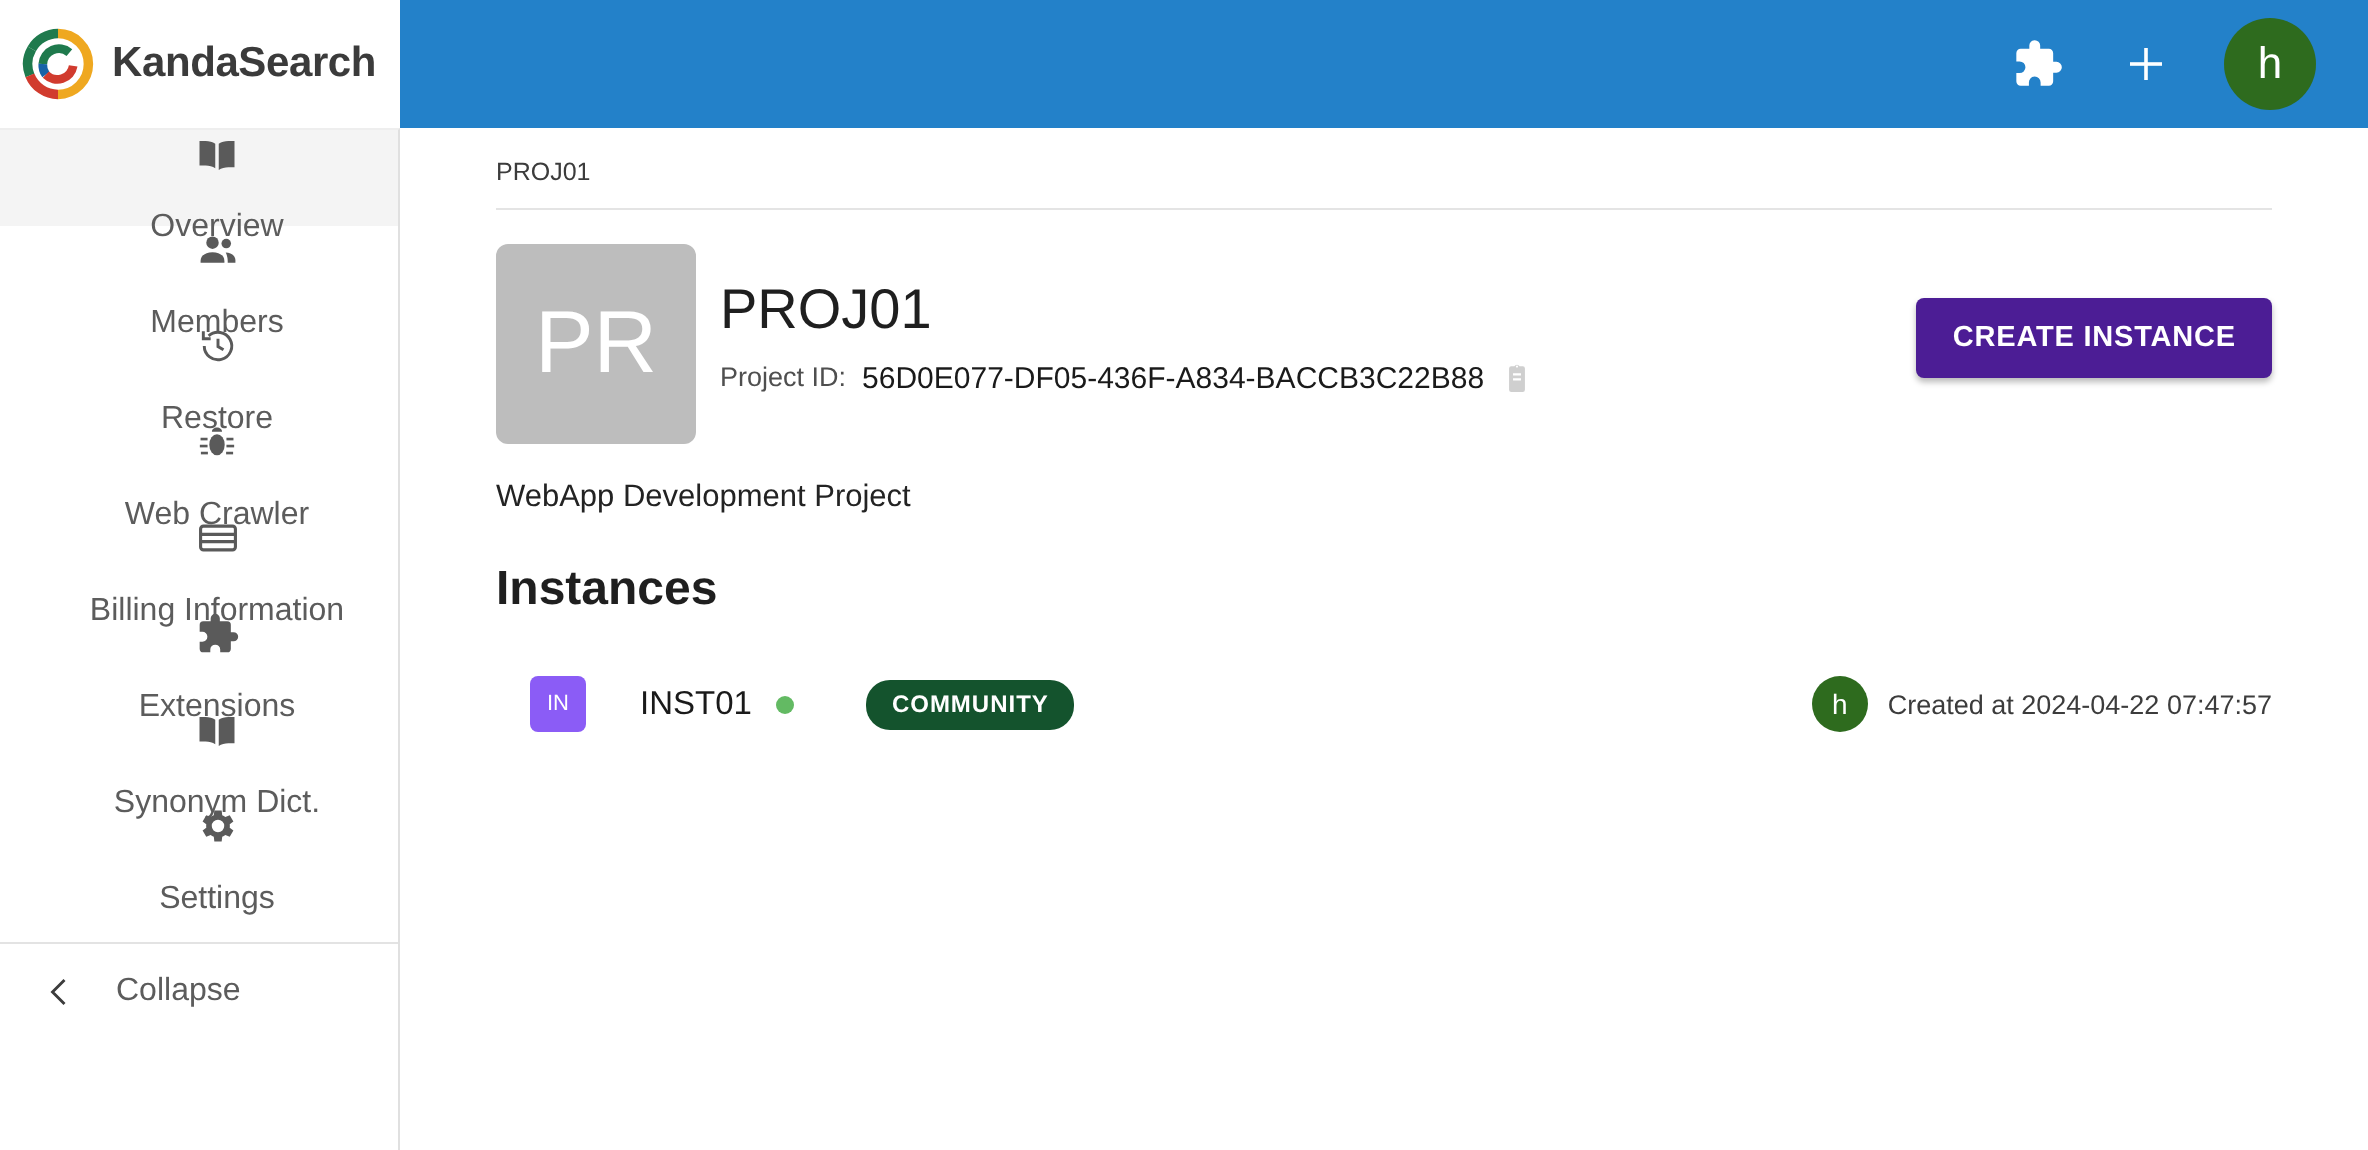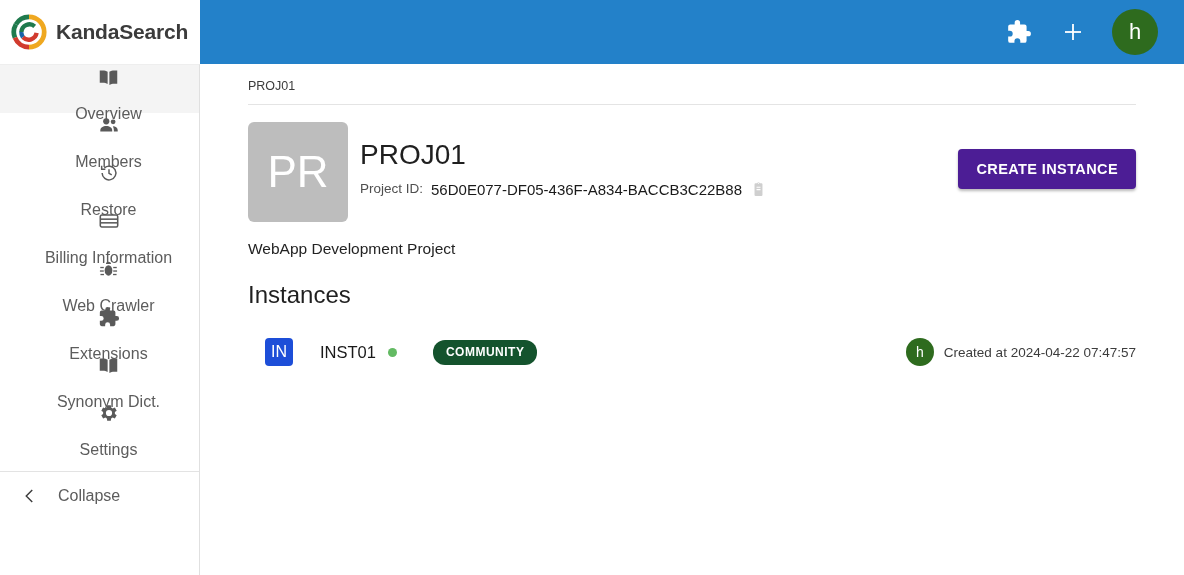--- a/index.html
+++ b/index.html
@@ -106,30 +106,30 @@
   .create-btn {
     background: #4c1d95; color: #ffffff; border: none;
     border-radius: 4px; padding: 12px 18px;
     font-size: 14.5px; font-weight: bold; letter-spacing: 0.4px;
     cursor: pointer; box-shadow: 0 2px 3px rgba(0,0,0,0.28);
     margin-top: 27px; white-space: nowrap;
     font-family: "Liberation Sans", sans-serif;
   }
 
   .project-desc { font-size: 15.5px; color: #232323; margin-top: 18px; }
-  .section-title { font-size: 24px; color: #1f1f1f; margin-top: 23px; font-weight: normal; }
+  .section-title { font-size: 24px; color: #1f1f1f; margin-top: 23px; font-weight: bold; }
 
   .instance-row {
     display: flex; align-items: center; margin-top: 29px;
   }
   .instance-tile {
     width: 28px; height: 28px; border-radius: 4px;
-    background: #1d4ed8; color: #ffffff;
-    display: flex; align-items: center; justify-content: center;
-    font-size: 16px; flex: 0 0 28px; margin-left: 17px;
+    background: #8b5cf6; color: #ffffff;
+    display: flex; align-items: center; justify-content: center;
+    font-size: 11px; flex: 0 0 28px; margin-left: 17px;
   }
   .instance-name {
     font-size: 16.5px; color: #1a1a1a; margin-left: 27px; cursor: pointer;
   }
   .status-dot {
     width: 9px; height: 9px; border-radius: 50%;
     background: #63ba63; margin-left: 12px;
   }
   .badge {
     background: #14532d; color: #ffffff;
@@ -217,43 +217,43 @@
           <path d="M4.5 12a7.5 7.5 0 1 0 2.4-5.5"></path>
           <path d="M4 4v4h4"></path>
           <path d="M12 8v4.3l3 1.8"></path>
         </svg>
       </span>
       <span class="nav-label">Restore</span>
     </div>
 
     <div class="nav-item">
       <span class="nav-icon">
-        <svg viewBox="0 0 24 24" width="22" height="22" fill="none" stroke="#5a5a5a" stroke-width="1.7">
-          <rect x="2.5" y="5.5" width="19" height="13" rx="1.6"></rect>
-          <line x1="2.5" y1="10" x2="21.5" y2="10"></line>
-          <line x1="2.5" y1="14" x2="21.5" y2="14"></line>
-        </svg>
-      </span>
-      <span class="nav-label">Billing Information</span>
-    </div>
-
-    <div class="nav-item">
-      <span class="nav-icon">
         <svg viewBox="0 0 24 24" width="21" height="21" fill="#5a5a5a">
           <ellipse cx="12" cy="13" rx="4.4" ry="6"></ellipse>
           <path d="M12 3.2c1.6 0 2.9 1.1 2.9 2.4H9.1c0-1.3 1.3-2.4 2.9-2.4z"></path>
           <rect x="2.6" y="9" width="4" height="1.5"></rect>
           <rect x="17.4" y="9" width="4" height="1.5"></rect>
           <rect x="2.2" y="13" width="4.4" height="1.5"></rect>
           <rect x="17.4" y="13" width="4.4" height="1.5"></rect>
           <rect x="2.8" y="17" width="4" height="1.5"></rect>
           <rect x="17.2" y="17" width="4" height="1.5"></rect>
         </svg>
       </span>
       <span class="nav-label">Web Crawler</span>
+    </div>
+
+    <div class="nav-item">
+      <span class="nav-icon">
+        <svg viewBox="0 0 24 24" width="22" height="22" fill="none" stroke="#5a5a5a" stroke-width="1.7">
+          <rect x="2.5" y="5.5" width="19" height="13" rx="1.6"></rect>
+          <line x1="2.5" y1="10" x2="21.5" y2="10"></line>
+          <line x1="2.5" y1="14" x2="21.5" y2="14"></line>
+        </svg>
+      </span>
+      <span class="nav-label">Billing Information</span>
     </div>
 
     <div class="nav-item">
       <span class="nav-icon">
         <svg viewBox="0 0 24 24" width="22" height="22" fill="#5a5a5a">
           <path d="M20.5 11H19V7a2 2 0 0 0-2-2h-4V3.5a2.5 2.5 0 0 0-5 0V5H4a2 2 0 0 0-2 2v3.8h1.5a2.7 2.7 0 0 1 0 5.4H2V20a2 2 0 0 0 2 2h3.8v-1.5a2.7 2.7 0 0 1 5.4 0V22H17a2 2 0 0 0 2-2v-4h1.5a2.5 2.5 0 0 0 0-5z"></path>
         </svg>
       </span>
       <span class="nav-label">Extensions</span>
     </div>

